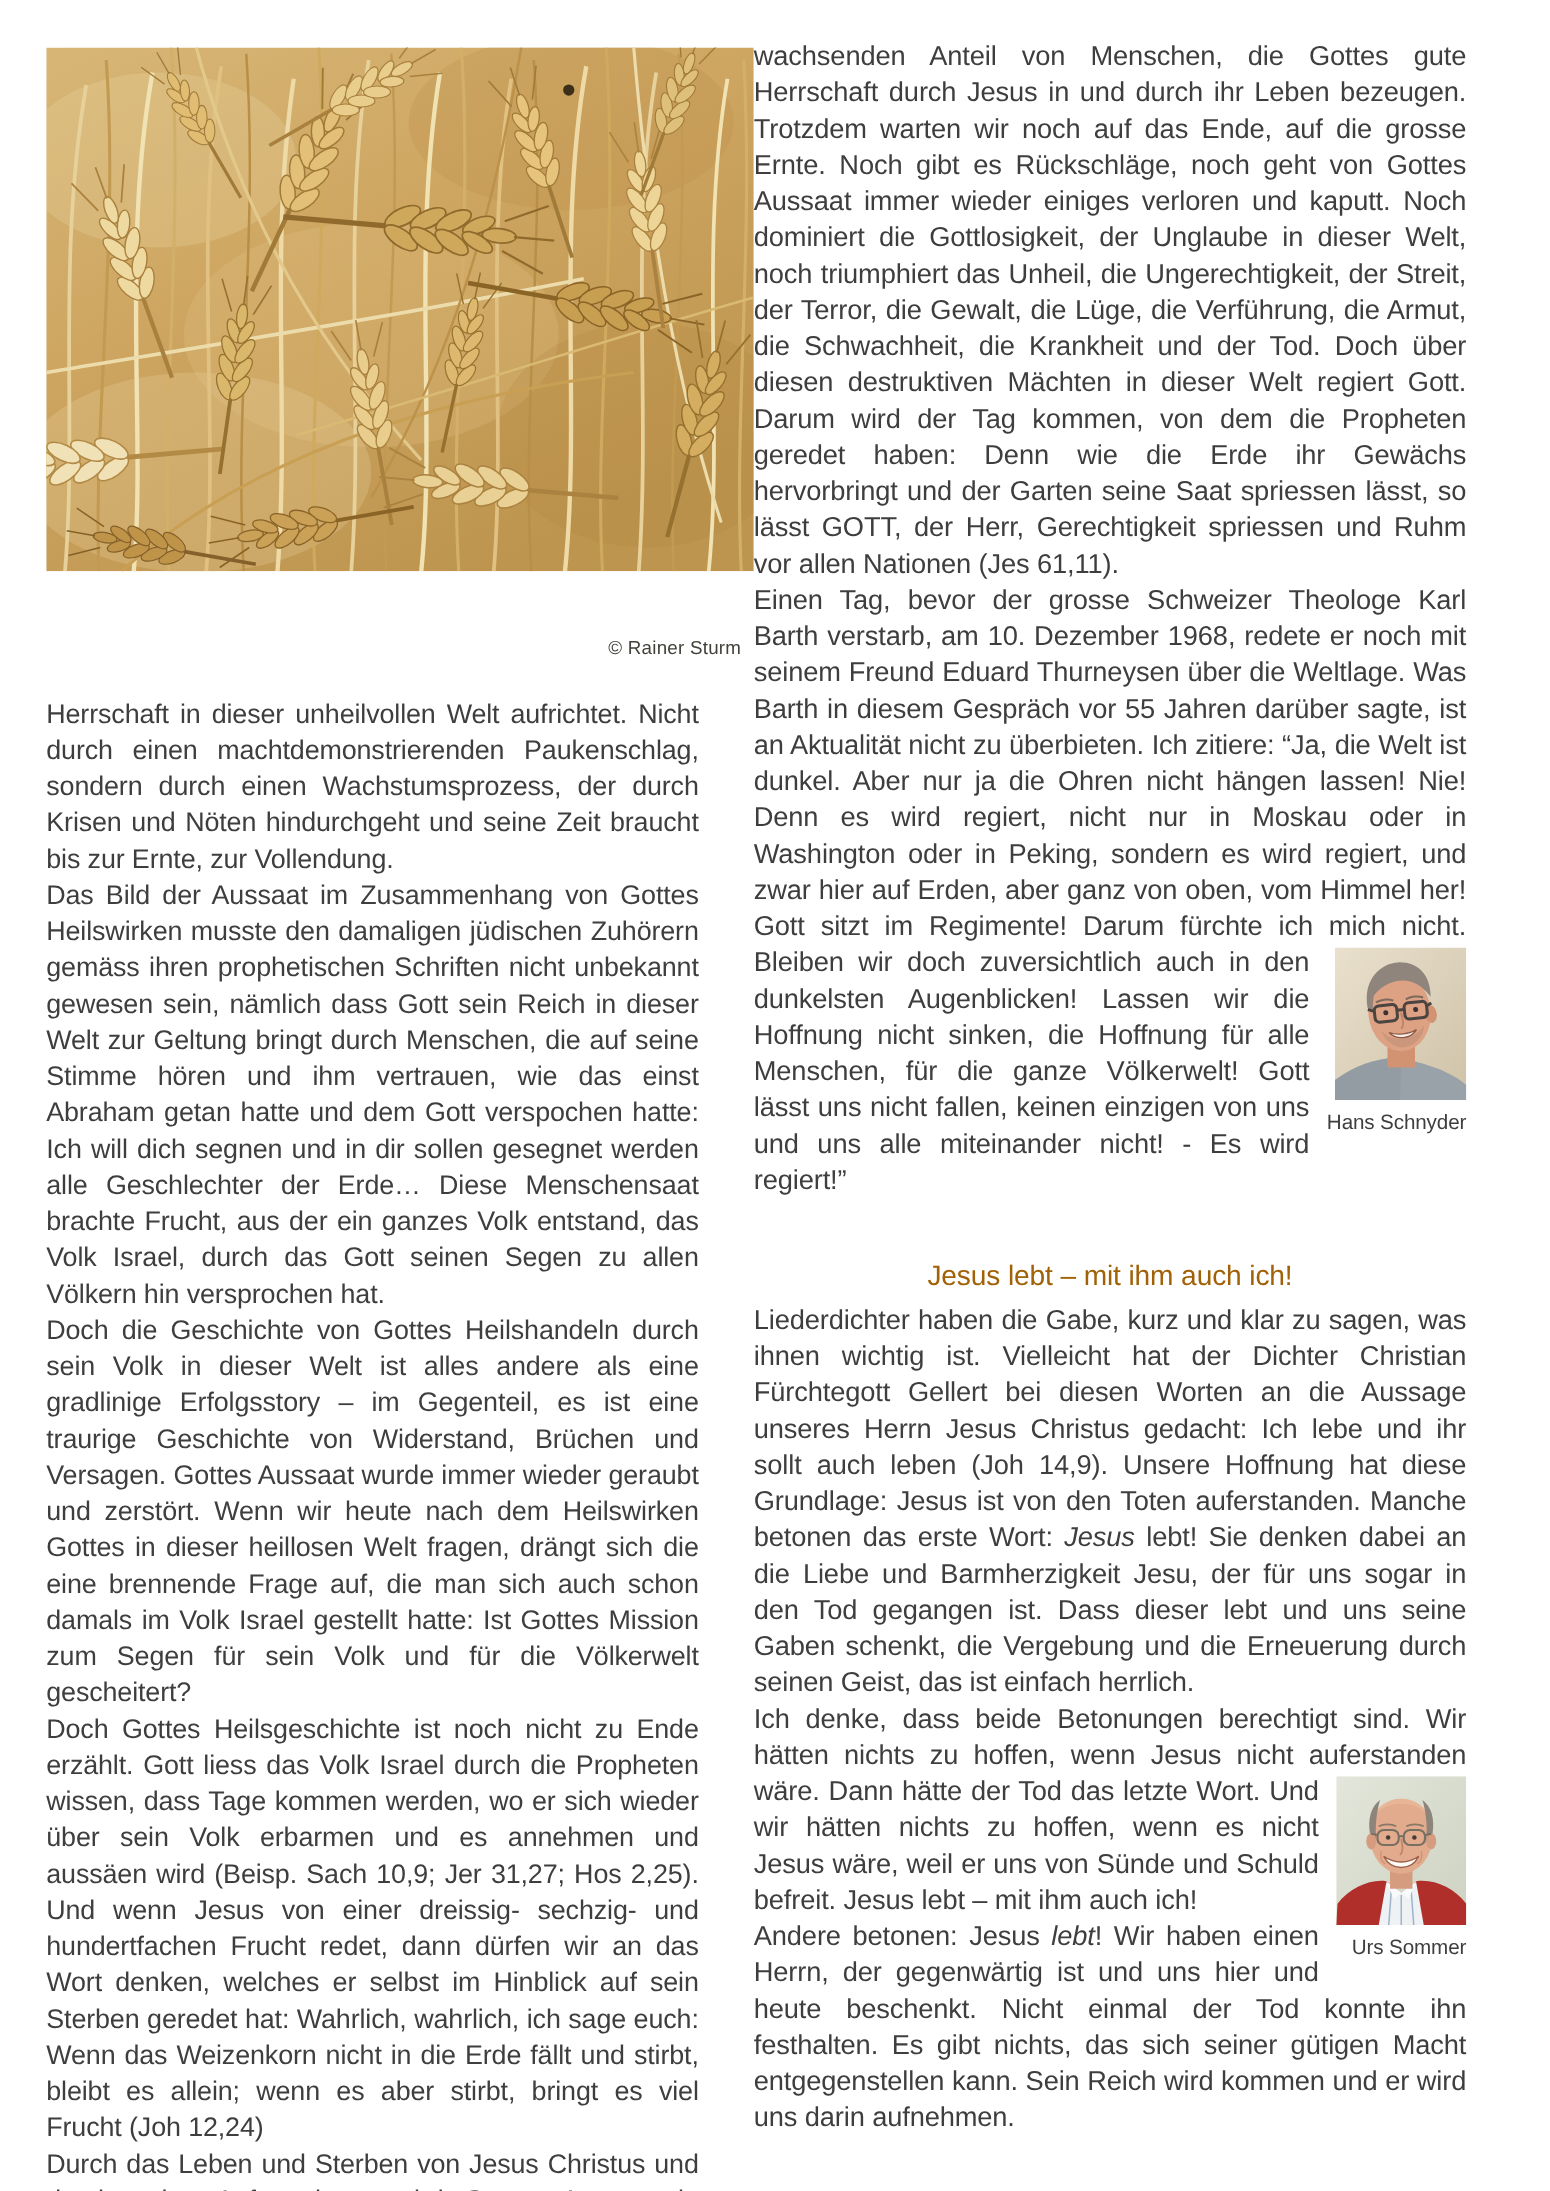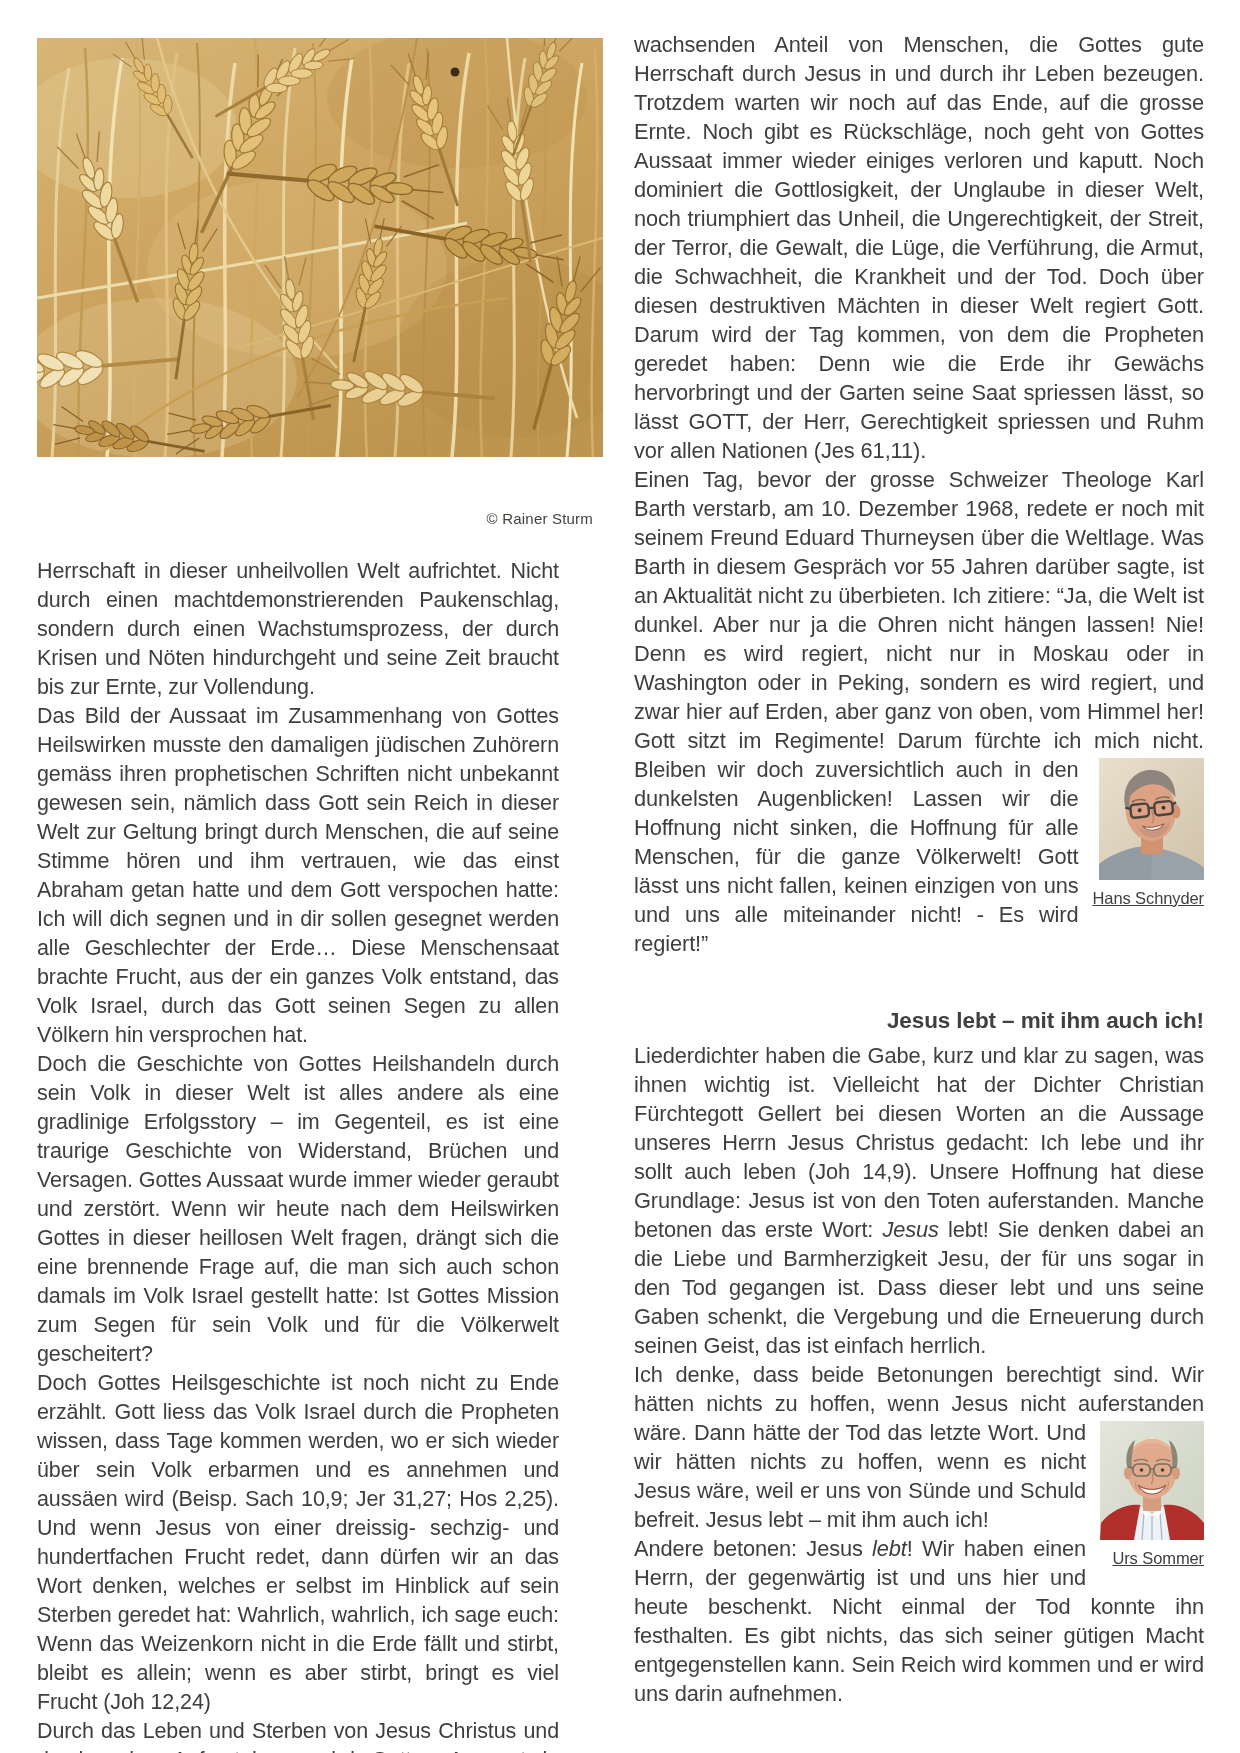--- a/index.html
+++ b/index.html
@@ -10,21 +10,21 @@
     font-family:"Liberation Sans", sans-serif;
     color:#3e3e3e;
     overflow:hidden;
   }
   .col{
     position:absolute;
     text-align:justify;
     letter-spacing:-0.1px;
   }
   .col-left{left:37px;top:38px;width:522px;font-size:21.5px;line-height:29px;}
-  .col-right{left:634px;top:30px;width:570px;font-size:21.8px;line-height:29px;}
+  .col-right{left:603px;top:30px;width:570px;font-size:21.8px;line-height:29px;}
   .col p{margin:0;padding:0;}
   .wheat-figure{
     position:relative;
     width:566px;height:502px;
     margin:0 0 17px 0;
   }
   .wheat-figure svg{display:block;width:566px;height:419px;}
   .photo-credit{
     position:absolute;
     right:10px;bottom:7px;
@@ -41,29 +41,28 @@
   .portrait-figure svg{display:block;margin-left:auto;}
   .portrait-caption{
     display:block;
     margin-top:8px;
     font-size:16.5px;
     line-height:20px;
     white-space:nowrap;
     text-align:right;
     color:#3e3e3e;
     font-style:normal;
-    text-decoration:underline;
   }
   .section-heading{
-    font-weight:bold;
+    font-weight:normal;
     font-size:22.5px;
     line-height:30px;
-    color:#404040;
+    color:#a16207;
     margin:48px 0 5px 0 !important;
-    text-align:right;
+    text-align:center;
     clear:right;
   }
   .it{font-style:italic;margin-top:41px;}
 </style>
 </head>
 <body>
 
 <div class="page">
 
   <div class="col col-left">

